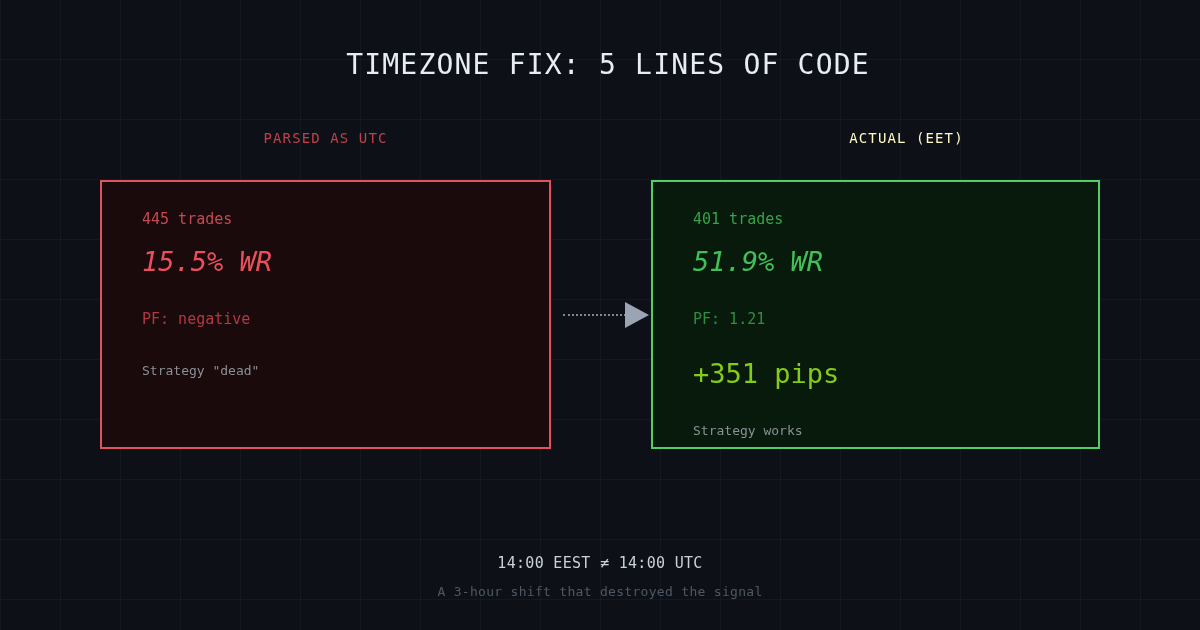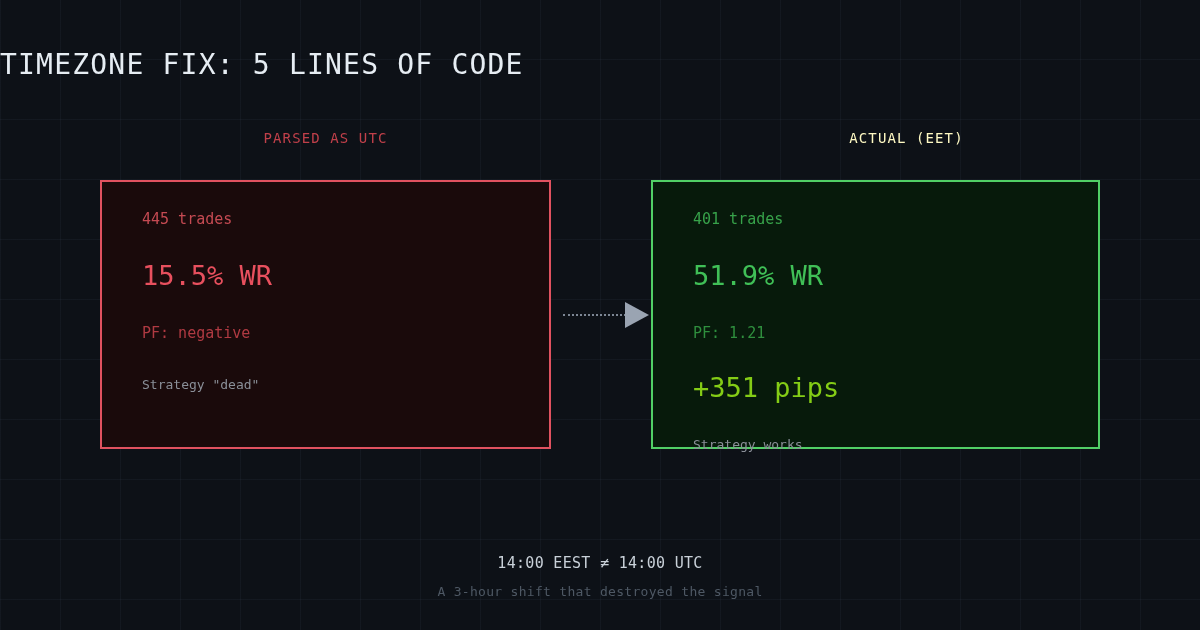--- a/index.html
+++ b/index.html
@@ -29,23 +29,23 @@
   }
 
   #stage {
     position:absolute;
     inset:0;
   }
 
   
   #title {
     position:absolute;
-    left:0; right:0;
+    left:16px; right:0;
     top:48px;
-    text-align:left;
+    text-align:center;
     font-size:28px;
     letter-spacing:1.2px;
     color:#e6edf3;
     font-weight:400;
     white-space:pre;
   }
 
   
   .col-header {
     position:absolute;
@@ -79,24 +79,25 @@
     background-color:#071a0b;
     border:2px solid #51cf66;
   }
 
   .row-trades {
     font-size:15px;
     line-height:15px;
     white-space:pre;
   }
   .row-wr {
-    margin-top:35px;
+    margin-top:21px;
     font-size:27px;
     line-height:27px;
     white-space:pre;
+    font-style:italic;
   }
   .row-pf {
     margin-top:37px;
     font-size:15px;
     line-height:15px;
     white-space:pre;
   }
   .row-pips {
     margin-top:33px;
     font-size:27px;

